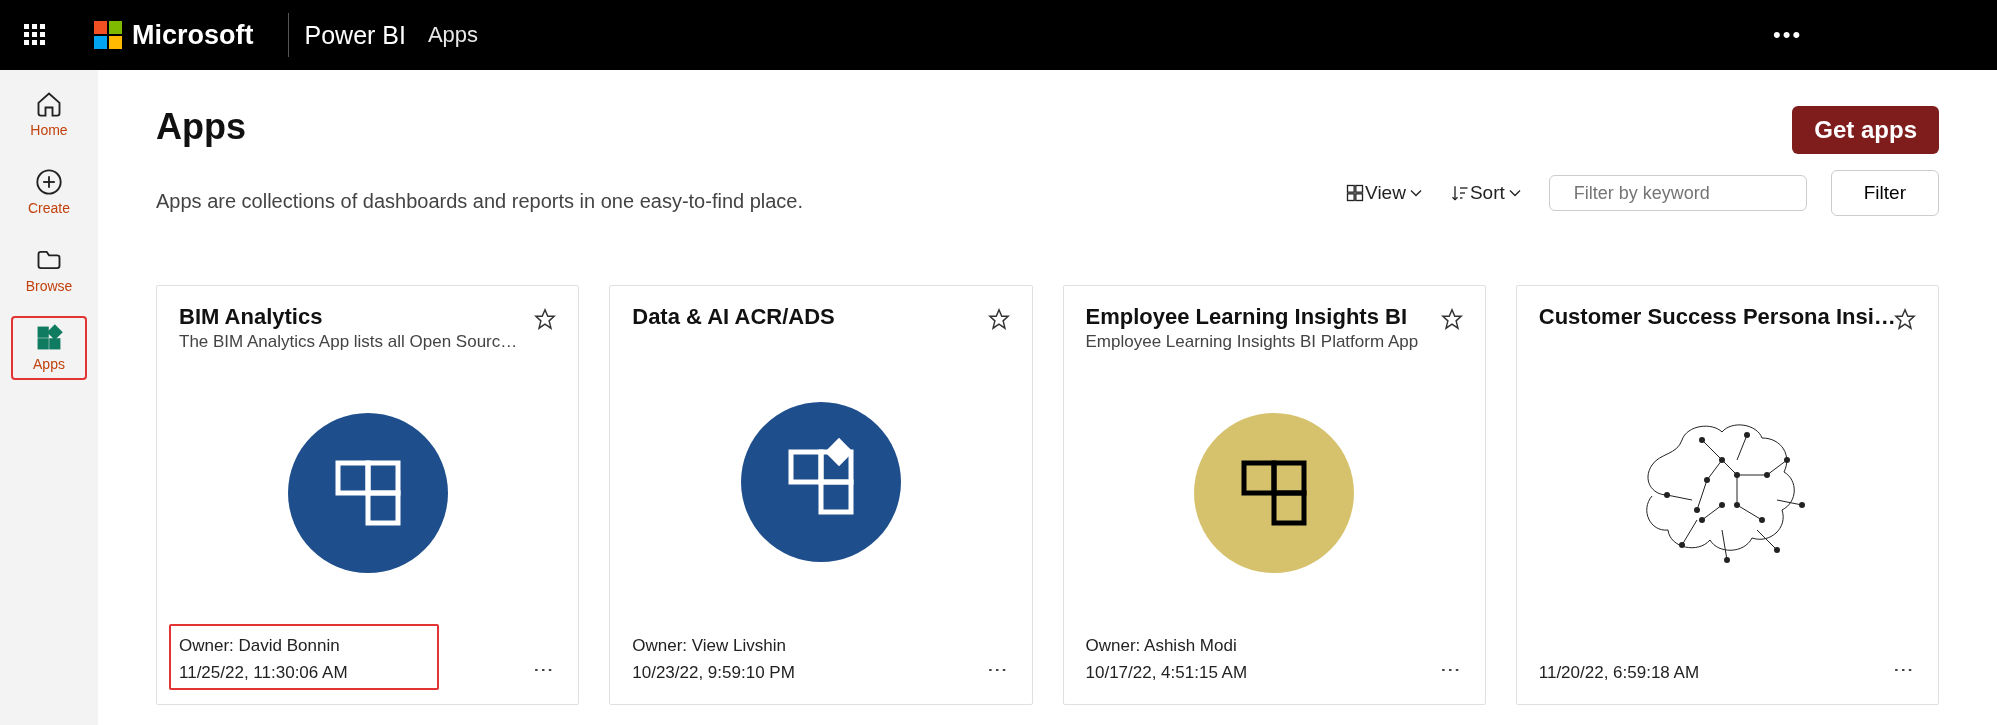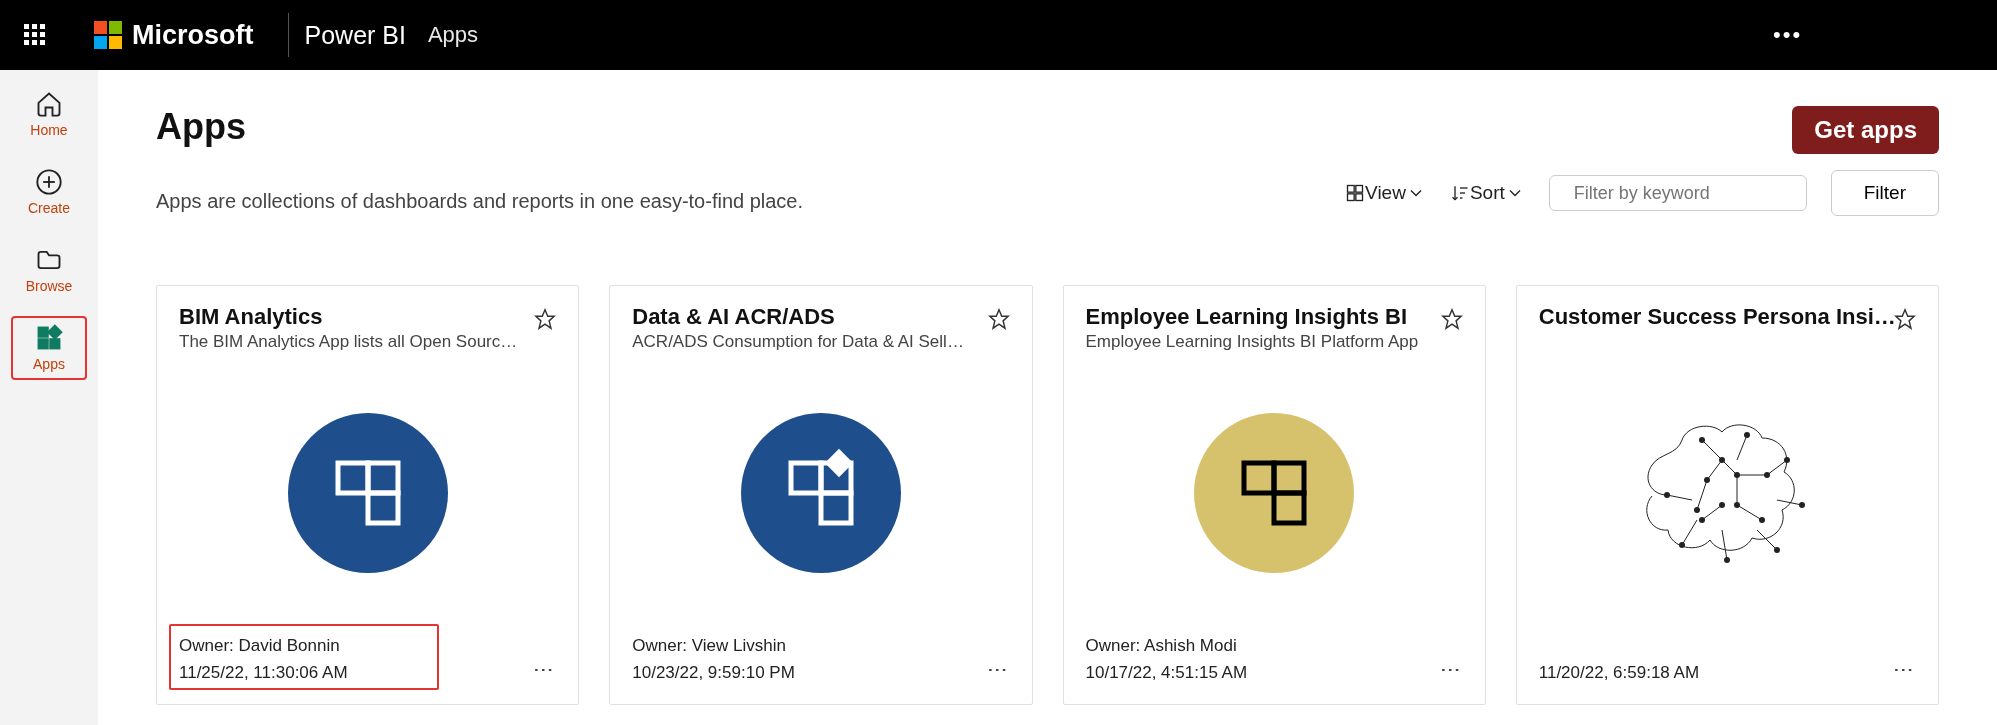--- a/index.html
+++ b/index.html
@@ -214,21 +214,20 @@
         </div>
     <div class="cfoot">
       <div>Owner: David Bonnin</div>
       <div>11/25/22, 11:30:06 AM</div>
     </div>
     <div class="cdots">⋮</div>
     <div class="highlightbox" style="left:12px;bottom:14px;width:270px;height:66px"></div>
   </div>
       <div class="card">
     <div class="ctitle">Data &amp; AI ACR/ADS</div>
-    <div class="cdesc">ACR/ADS Consumption for Data &amp; AI Sell…</div>
     <div class="star">
       <svg viewBox="0 0 24 24">
             <polygon points="12 2 15 9 22 9 16.5 14 18.5 22 12 17.5 5.5 22 7.5 14 2 9 9 9"></polygon>
           </svg>
     </div>
     <div class="iconwrap">
           <div class="circle" style="background:#1f4e8c">
             <svg width="100" height="100" viewBox="0 0 100 100">
               <g fill="none" stroke="#fff" stroke-width="5">
                 <rect x="20" y="20" width="30" height="30"></rect>

